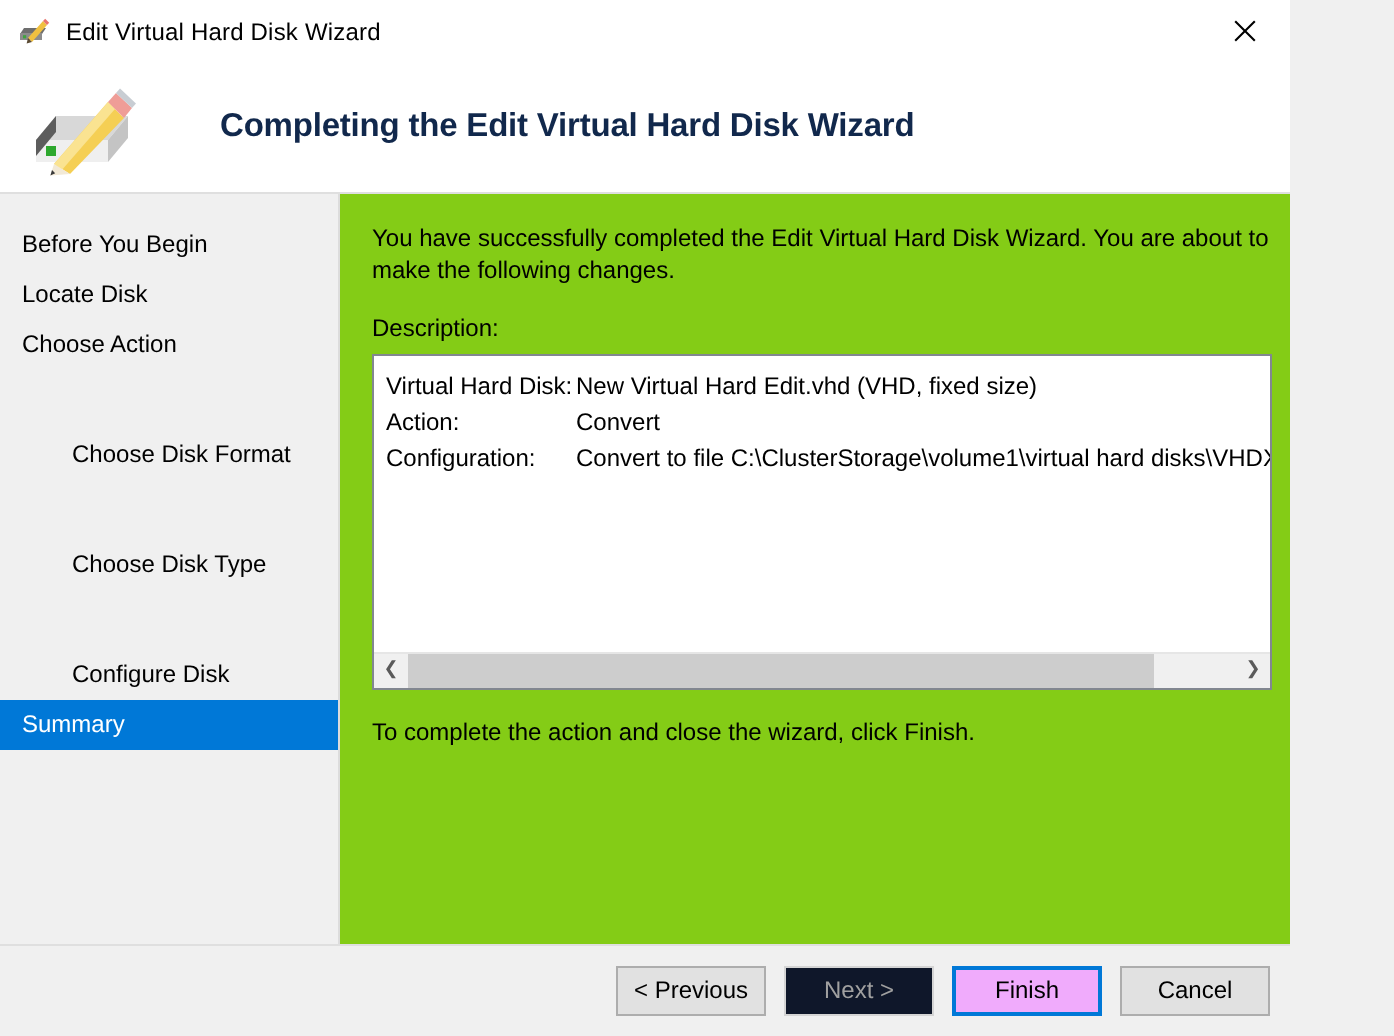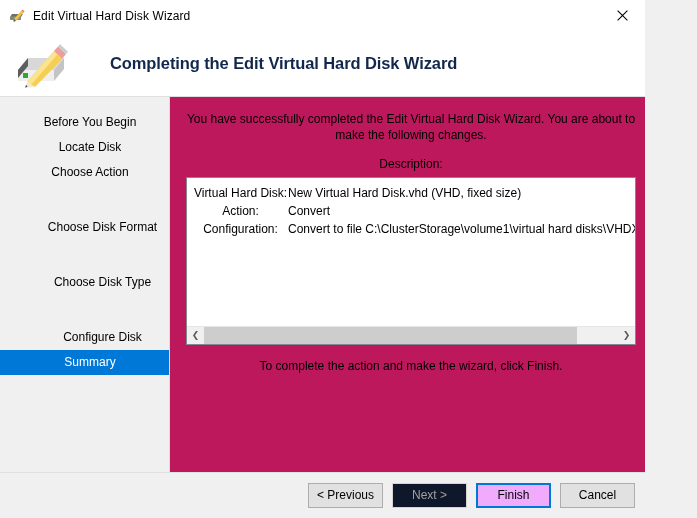--- a/index.html
+++ b/index.html
@@ -90,23 +90,22 @@
     font-size: 16.5px;
     font-weight: bold;
     color: #11284c;
     letter-spacing: -0.1px;
   }
 
   
   .body-area {
     flex: 1 1 auto;
     display: flex;
-    background: #be185d;
+    background: #84cc16;
     min-height: 0;
-    text-align: center;
   }
 
   
   .sidebar {
     width: 170px;
     flex: 0 0 170px;
     background: #f0f0f0;
     border-right: 1px solid #dcdcdc;
     padding-top: 13px;
     box-sizing: border-box;
@@ -317,42 +316,42 @@
     </div>
 
     <div class="content">
       <p class="intro">You have successfully completed the Edit Virtual Hard Disk Wizard. You are about to make the following changes.</p>
       <div class="desc-label">Description:</div>
 
       <div class="desc-box">
         <div class="desc-content">
           <div class="desc-row">
             <span class="desc-key">Virtual Hard Disk:</span>
-            <span class="desc-val">New Virtual Hard Disk.vhd (VHD, fixed size)</span>
+            <span class="desc-val">New Virtual Hard Edit.vhd (VHD, fixed size)</span>
           </div>
           <div class="desc-row">
             <span class="desc-key">Action:</span>
             <span class="desc-val">Convert</span>
           </div>
           <div class="desc-row">
             <span class="desc-key">Configuration:</span>
             <span class="desc-val">Convert to file C:\ClusterStorage\volume1\virtual hard disks\VHDX01.vhdx (VHDX, fixed size)</span>
           </div>
         </div>
 
         <div class="hscroll">
           <div class="scroll-btn">❮</div>
           <div class="scroll-track">
             <div class="scroll-thumb" style="width: 90%;"></div>
           </div>
           <div class="scroll-btn">❯</div>
         </div>
       </div>
 
-      <div class="footnote">To complete the action and make the wizard, click Finish.</div>
+      <div class="footnote">To complete the action and close the wizard, click Finish.</div>
     </div>
   </div>
 
   <div class="footer">
     <button class="btn">&lt; Previous</button>
     <button class="btn disabled" disabled="">Next &gt;</button>
     <button class="btn default">Finish</button>
     <button class="btn">Cancel</button>
   </div>
 

